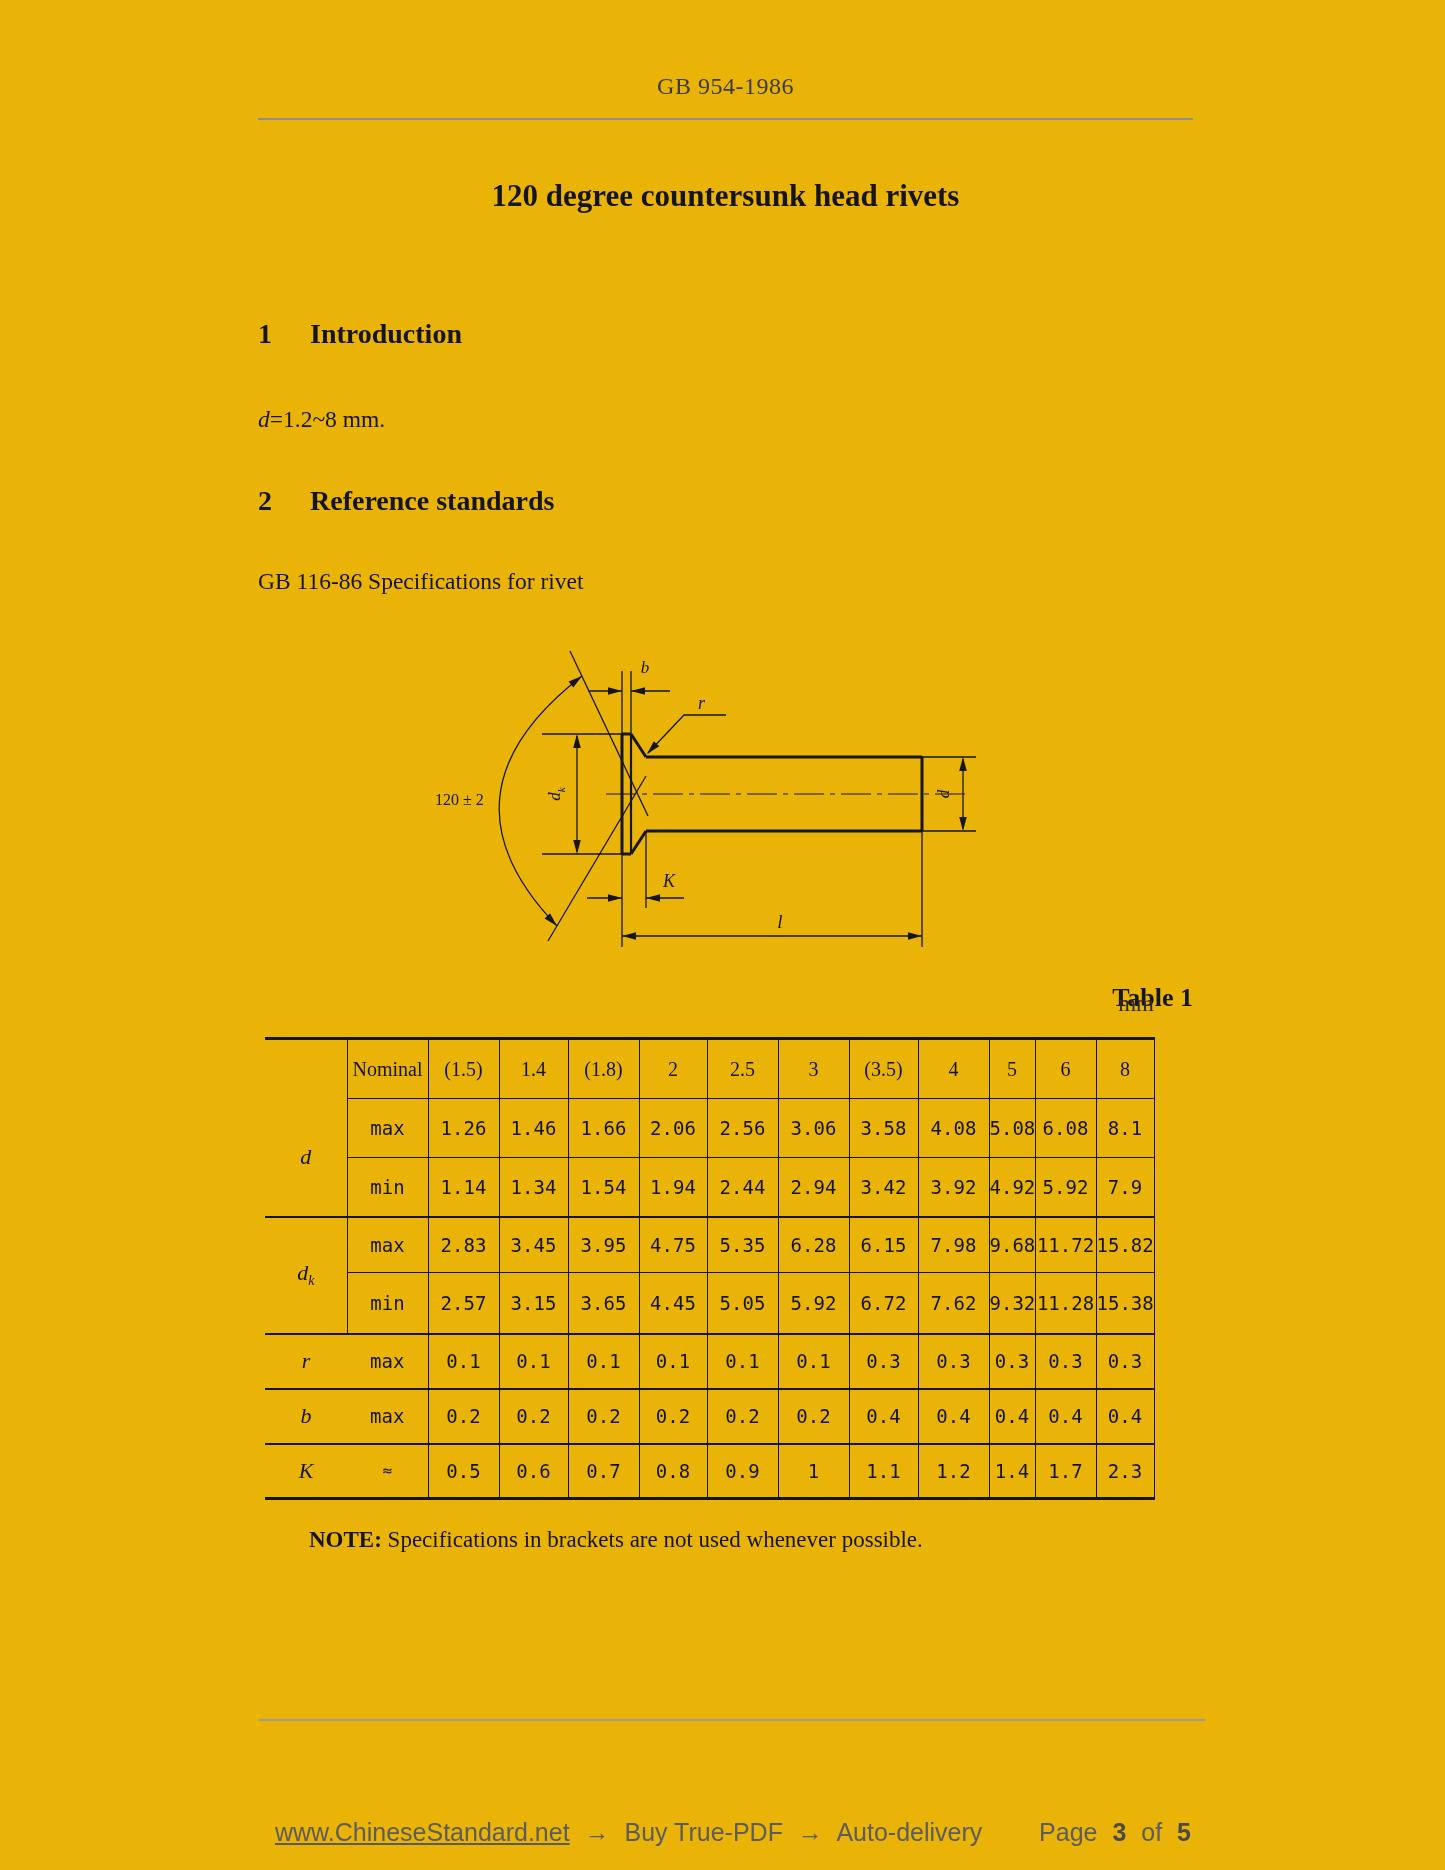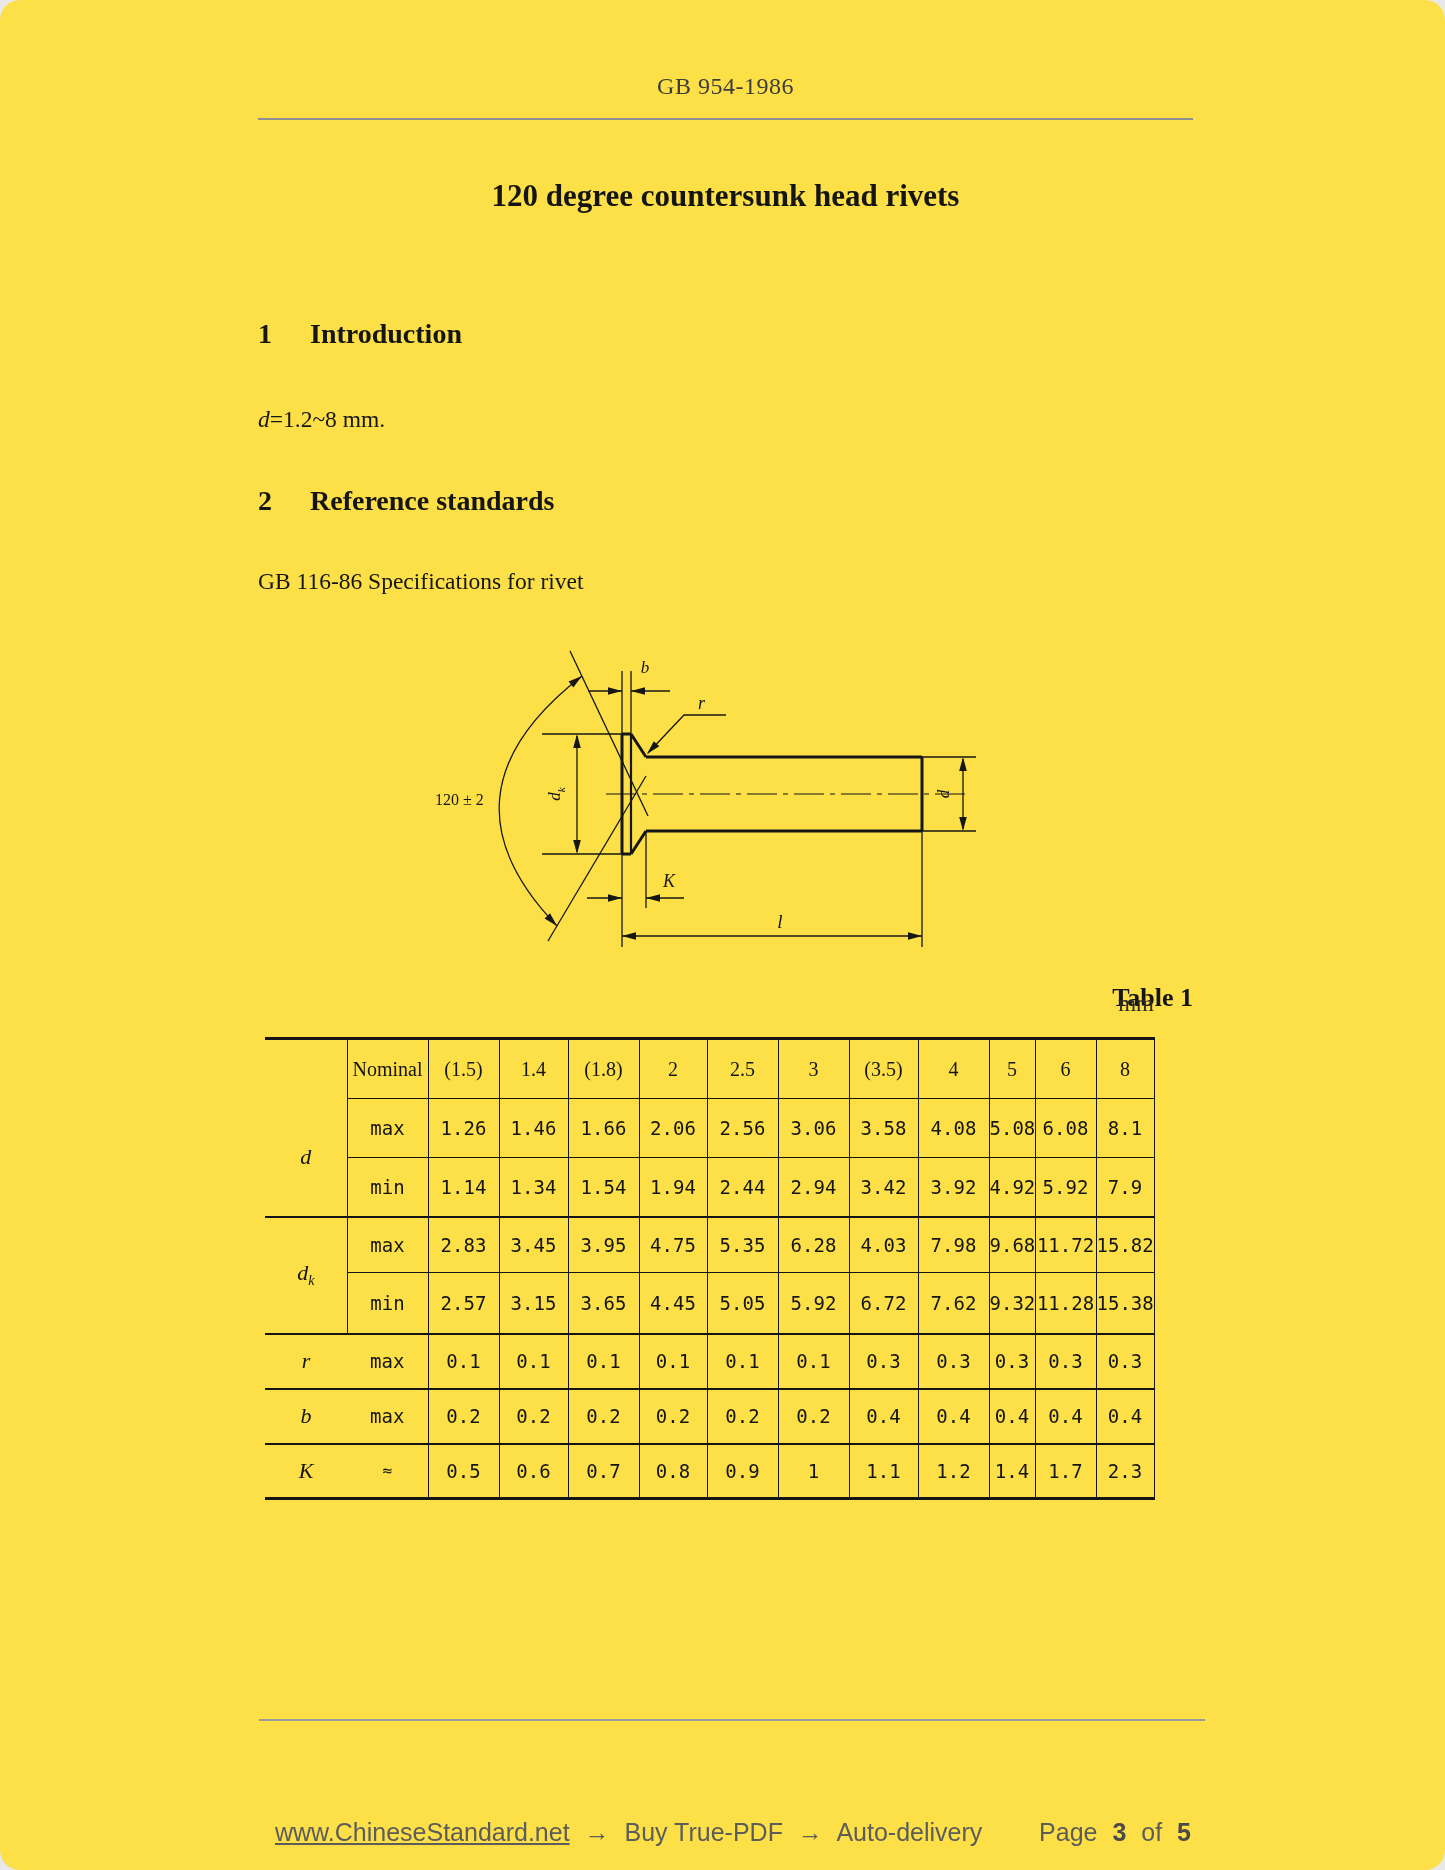--- a/index.html
+++ b/index.html
@@ -1,18 +1,18 @@
 <!DOCTYPE html>
 <html><head>
 <meta charset="utf-8">
 <style>
   * { margin:0; padding:0; box-sizing:border-box; }
   body { background:#e8e8e8; }
-  #page { position:relative; width:1445px; height:1870px; background:#fde047;
-          font-family:"Liberation Serif", serif; color:#151515; overflow:hidden; margin:0 auto;border-radius:20px; }
+  #page { position:relative; width:1445px; height:1870px; background:#eab308;
+          font-family:"Liberation Serif", serif; color:#151515; overflow:hidden; margin:0 auto; }
   .content { padding:0 252px 0 258px; }
 
   .header-code { text-align:center; padding-top:72px; font-size:24px; line-height:28px;
                  color:#3c3c3c; letter-spacing:0.5px; }
   .rule-top { border:0; border-top:2px solid #8f8f8f; margin-top:18px; }
 
   .doc-title { margin-top:58px; text-align:center; font-size:31px; line-height:36px; font-weight:bold; }
 
   .sec-heading { font-size:28px; line-height:32px; font-weight:bold; }
   .sec-heading .num { display:inline-block; margin-right:38px; }
@@ -217,21 +217,21 @@
         </tr>
         <tr class="r3">
           <td class="plbl vr bb2" rowspan="2"><i>d</i><sub>k</sub></td>
           <td class="limc bb1">max</td>
           <td class="vc bb1 vl">2.83</td>
           <td class="vc bb1 vl">3.45</td>
           <td class="vc bb1 vl">3.95</td>
           <td class="vc bb1 vl">4.75</td>
           <td class="vc bb1 vl">5.35</td>
           <td class="vc bb1 vl">6.28</td>
-          <td class="vc bb1 vl">4.03</td>
+          <td class="vc bb1 vl">6.15</td>
           <td class="vc bb1 vl">7.98</td>
           <td class="vc bb1 vl">9.68</td>
           <td class="vc bb1 vl">11.72</td>
           <td class="vc bb1 vl vre">15.82</td>
         </tr>
         <tr class="r4">
           <td class="limc bb2">min</td>
           <td class="vc bb2 vl">2.57</td>
           <td class="vc bb2 vl">3.15</td>
           <td class="vc bb2 vl">3.65</td>
@@ -286,20 +286,24 @@
           <td class="vc bb3 vl">1.1</td>
           <td class="vc bb3 vl">1.2</td>
           <td class="vc bb3 vl">1.4</td>
           <td class="vc bb3 vl">1.7</td>
           <td class="vc bb3 vl vre">2.3</td>
         </tr>
       </tbody>
         </table>
     </div>
 
+    <div class="note-line">
+      <b>NOTE:</b>
+      <span>Specifications in brackets are not used whenever possible.</span>
+    </div>
 
   </div>
 
   <hr class="footer-rule">
   <div class="footer-bar">
     <div class="footer-left">
       <span class="site-link">www.ChineseStandard.net</span>
       <span>→</span>
       <span>Buy True-PDF</span>
       <span>→</span>

